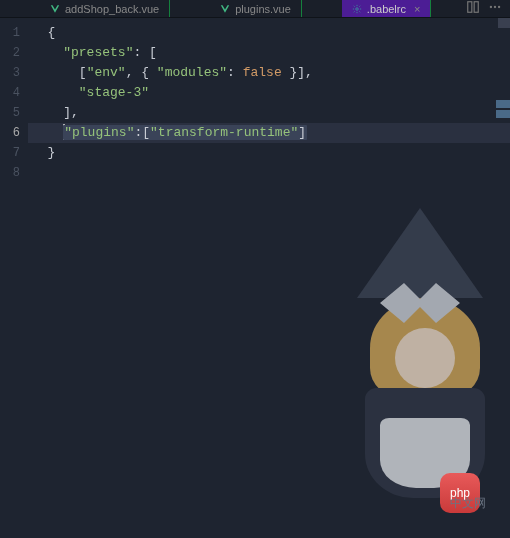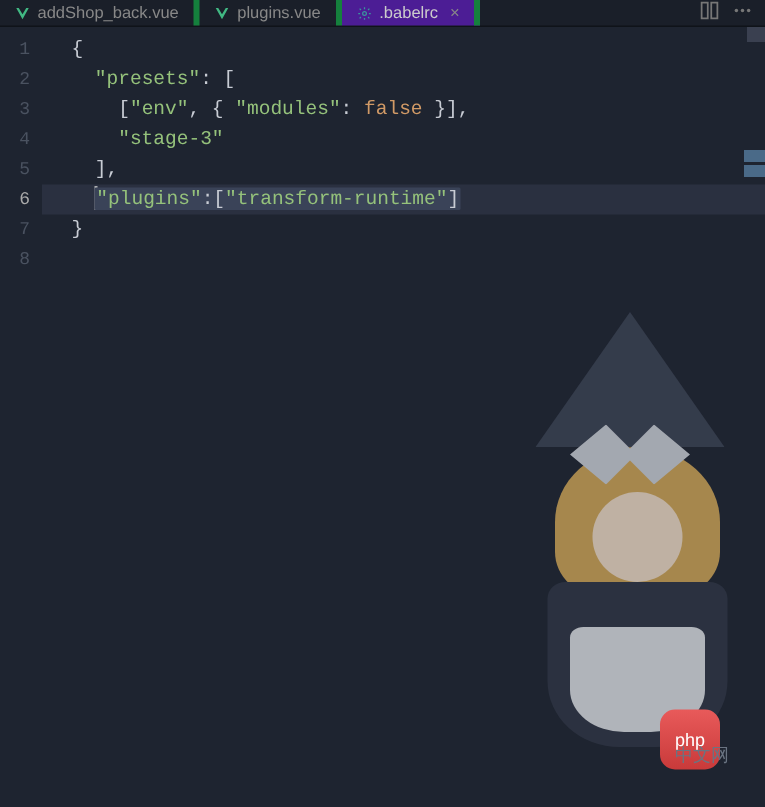--- a/index.html
+++ b/index.html
@@ -21,21 +21,22 @@
     }
     .tab {
       display: flex;
       align-items: center;
       padding: 0 10px;
       color: #888;
       font-size: 11px;
       height: 100%;
       cursor: pointer;
       font-family: -apple-system, sans-serif;
-      border-right: 4px solid #15803d;
+      border-right: 1px solid #15803d;
+      margin-left: 40px;
     }
     .tab.active {
       background: #4c1d95;
       color: #ccc;
     }
     .tab .vue-icon {
       width: 10px;
       height: 10px;
       margin-right: 5px;
       display: inline-flex;

